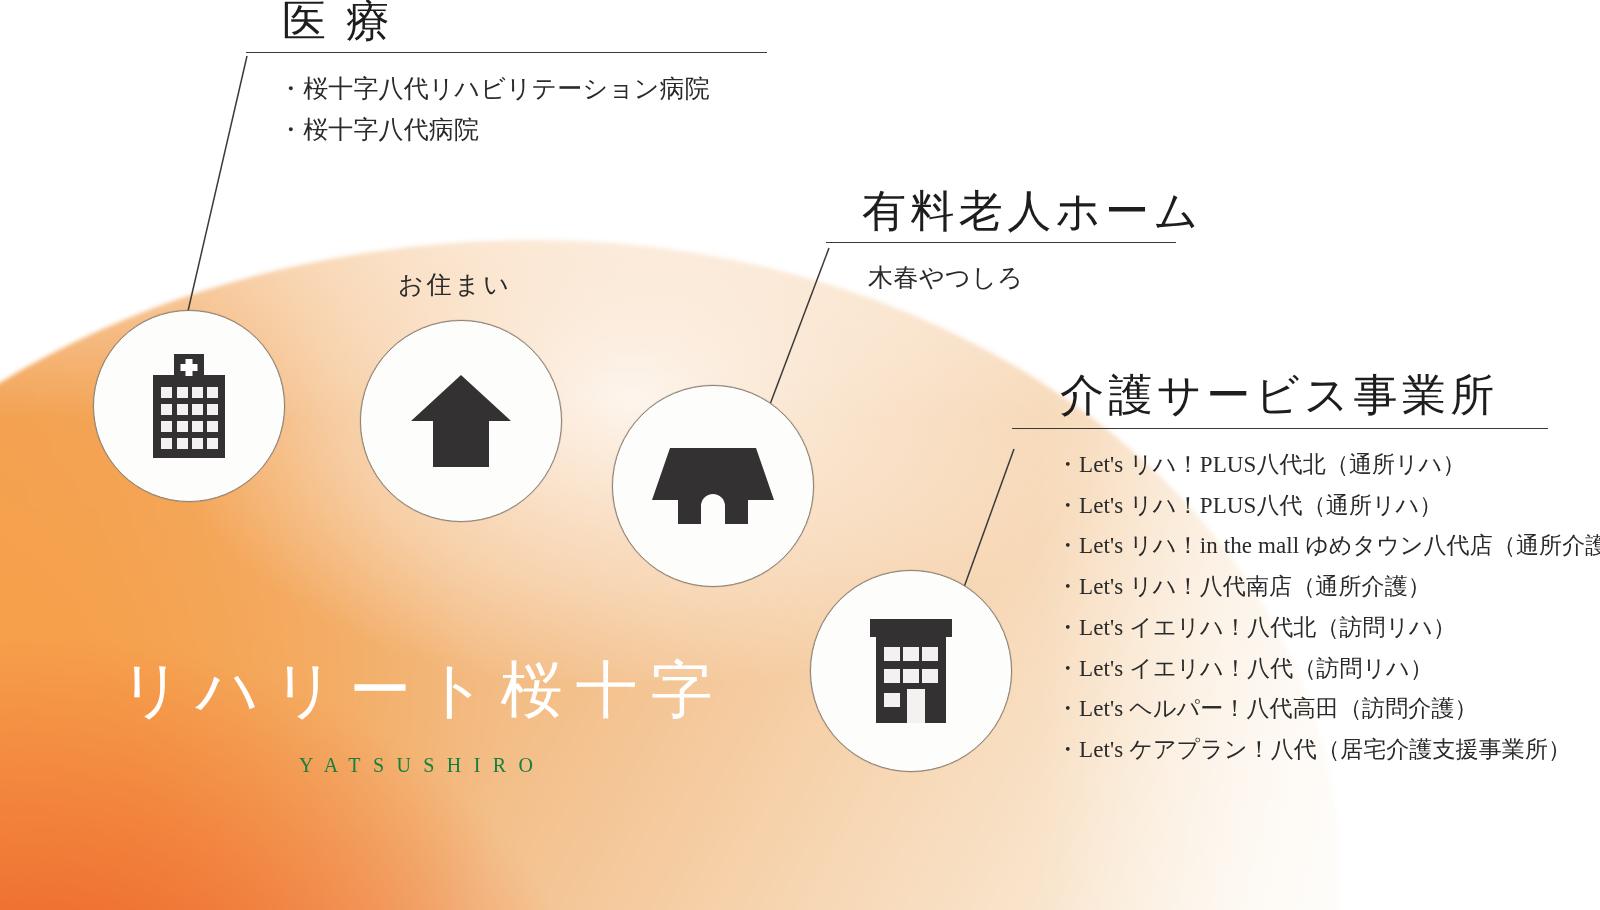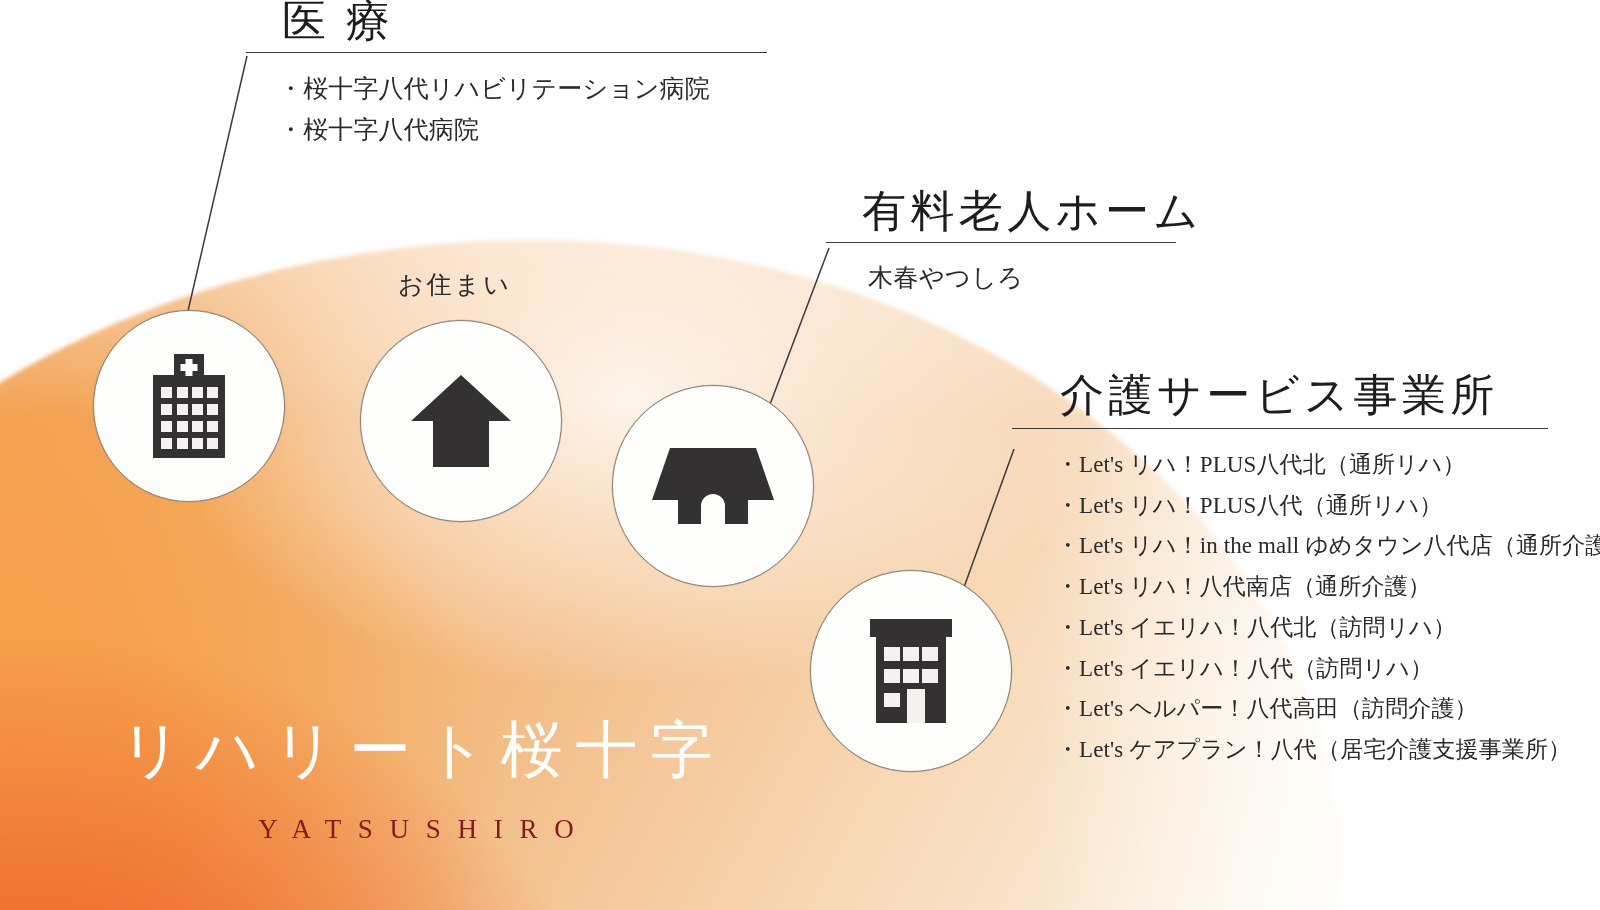--- a/index.html
+++ b/index.html
@@ -142,37 +142,37 @@
     font-size: 25px;
     letter-spacing: 0.12em;
     color: #2a2a2a;
     white-space: nowrap;
   }
 
   
   #brand {
     position: absolute;
     left: 96px;
-    top: 716px;
+    top: 656px;
     width: 640px;
     text-align: center;
   }
   #brand .brand-jp {
     font-size: 62px;
     letter-spacing: 0.21em;
     color: #ffffff;
     line-height: 1.1;
     white-space: nowrap;
     text-indent: 0.21em;
   }
   #brand .brand-en {
     margin-top: 30px;
-    font-size: 27px;
+    font-size: 20px;
     letter-spacing: 0.62em;
-    color: #7f1d1d;
+    color: #15803d;
     white-space: nowrap;
     text-indent: 0.62em;
   }
 </style>
 </head>
 <body>
 
 <div id="stage">
 
   <div class="bg-layer">

